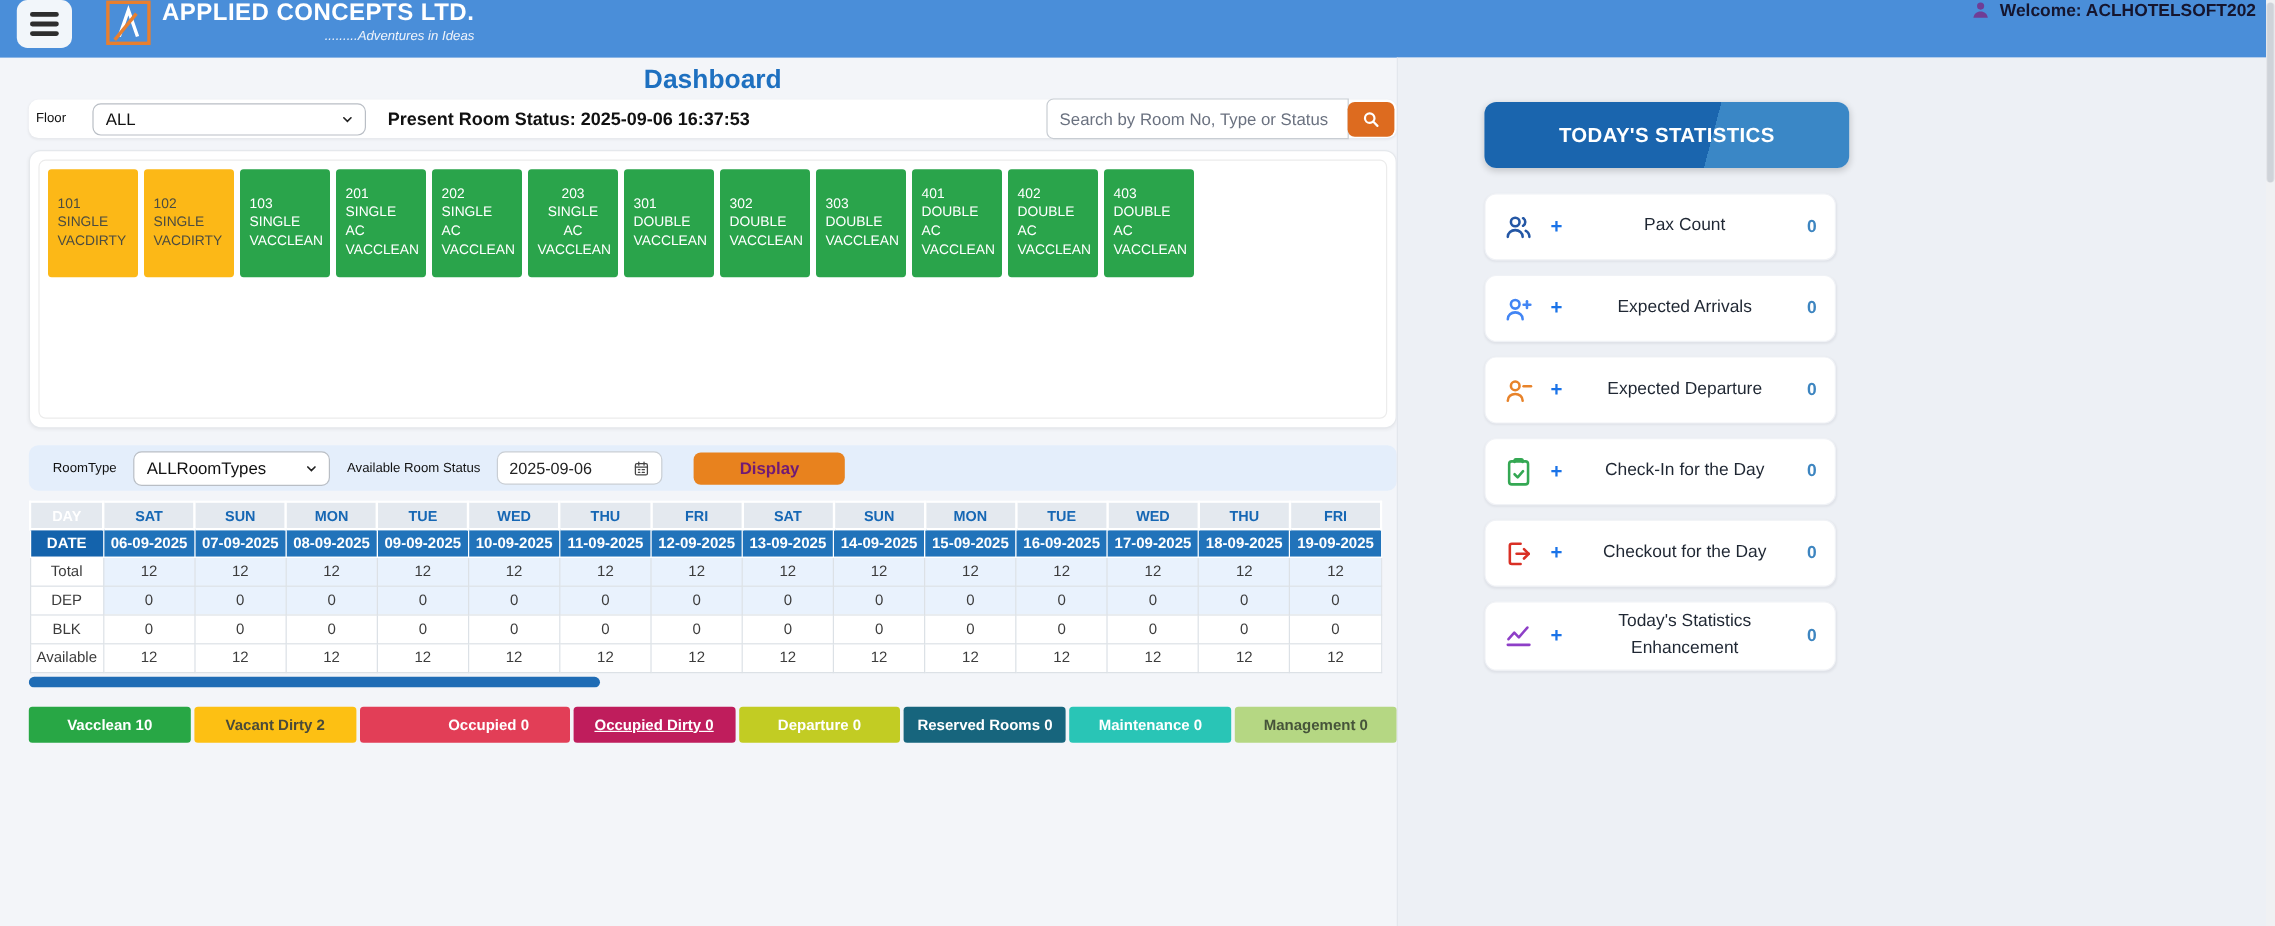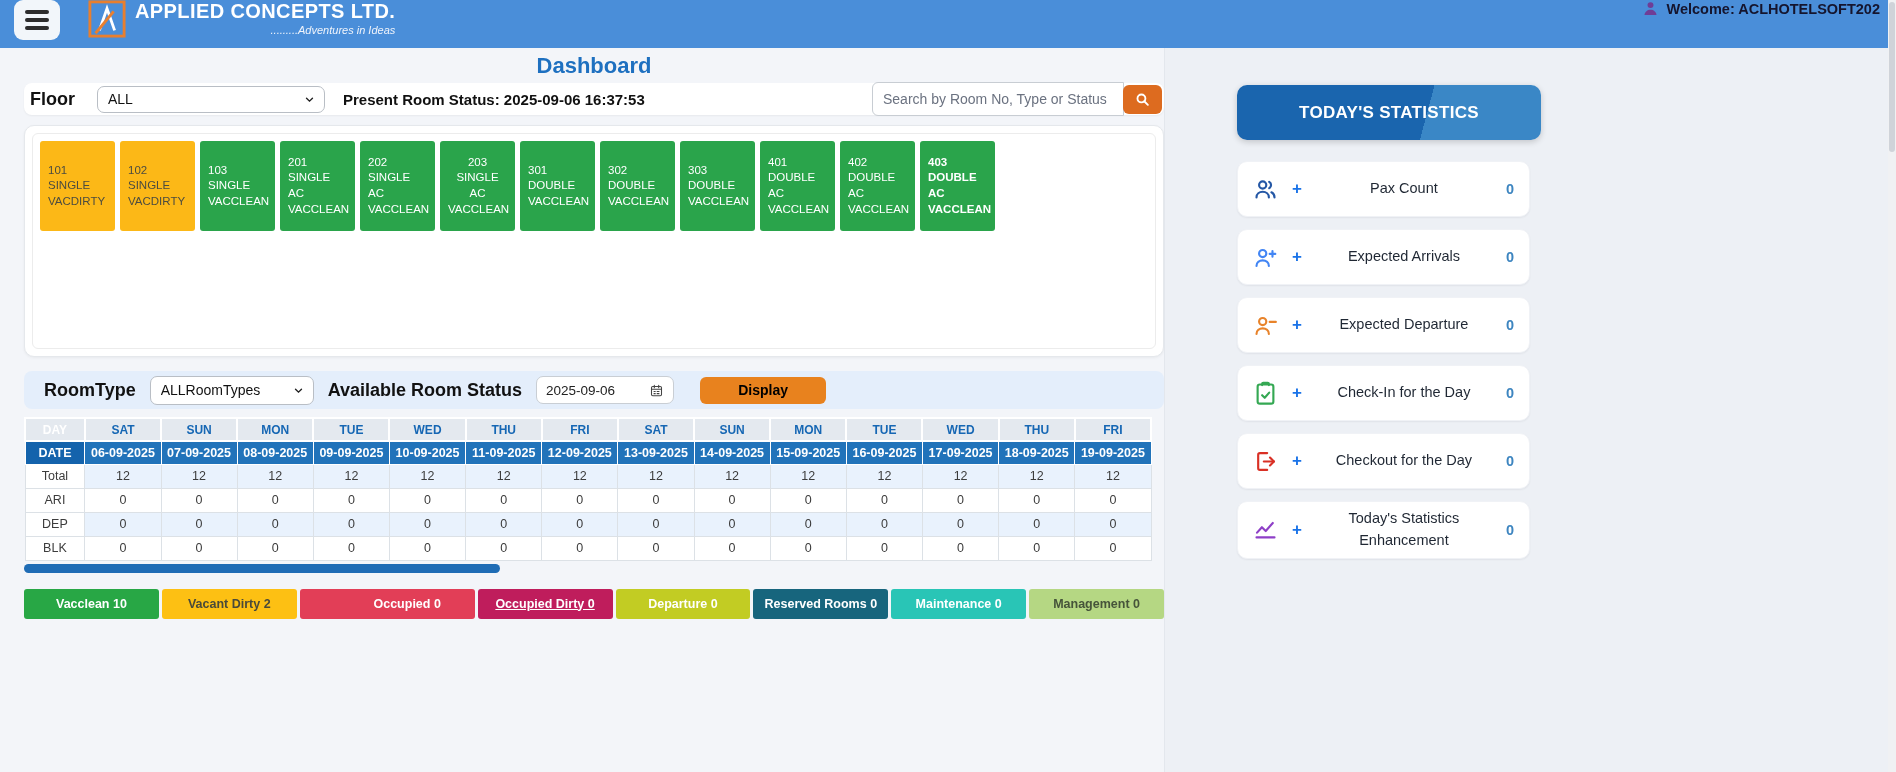--- a/index.html
+++ b/index.html
@@ -25,21 +25,21 @@
   
   .content { display:flex; height:724px; }
   .left-col { width:1140px; margin-left:24px; flex:0 0 auto; }
   .right-col { flex:1; background:#edf0f5; border-left:1px solid #e3e7ed; padding:37px 0 0 72px; }
 
   .page-title { color:#1e70c0; font-size:22px; font-weight:700; text-align:center; margin:5px 0 4px; }
 
   
   .filter-row { background:#fff; border-radius:8px; height:32px; display:flex; align-items:center;
     padding:0 2px 0 6px; box-shadow:0 1px 2px rgba(0,0,0,.05); }
-  .lbl { font-weight:700; font-size:18px; color:#111; }
+  .lbl { font-weight:400; font-size:11px; color:#111; }
   .floor-lbl { margin-right:22px; }
   .select-wrap { position:relative; display:inline-flex; align-items:center; }
   select { appearance:none; -webkit-appearance:none; -moz-appearance:none;
     border:1px solid #b9bec5; border-radius:7px; background:#fff; font-size:14px;
     padding:0 30px 0 10px; color:#111; font-family:inherit; }
   .floor-select { width:228px; height:27px; }
   .roomtype-select { width:164px; height:29px; }
   .chev { position:absolute; right:9px; width:13px; height:13px; pointer-events:none; }
   .status-line { font-weight:700; font-size:15px; color:#111; margin-left:18px; }
   .search-group { margin-left:auto; display:flex; align-items:center; }
@@ -62,21 +62,21 @@
   
   .avail-row { margin-top:14px; background:#e4eefb; border-radius:8px; height:38px;
     display:flex; align-items:center; padding:0 10px 0 20px; }
   .avail-row .lbl { margin-right:14px; }
   .rt-lbl { }
   .ars-lbl { margin-left:14px; }
   .date-box { background:#fff; border:1px solid #c9ced4; border-radius:7px; height:28px; width:138px;
     display:flex; align-items:center; justify-content:space-between; padding:0 9px;
     font-size:13.5px; color:#222; cursor:pointer; }
   .date-box svg { width:15px; height:15px; }
-  .display-btn { background:#e8821e; border:none; color:#000000; font-weight:700; font-size:14px;
+  .display-btn { background:#e8821e; border:none; color:#701a75; font-weight:700; font-size:14px;
     height:27px; width:126px; border-radius:6px; margin-left:26px; cursor:pointer; font-family:inherit; }
 
   
   .table-wrap { margin-top:8px; width:1128px; overflow:hidden; }
   table { border-collapse:collapse; table-layout:fixed; font-size:12.5px; }
   th,td { padding:0; text-align:center; }
   .day-row th { height:23px; background:#e4e9ef; color:#1667b4; font-weight:700; border:2px solid #fff; font-size:12px; }
   .day-row th:first-child { color:#fff; }
   .date-row th { height:23px; background:#2173ba; color:#fff; font-weight:700; border:1.5px solid #fff; font-size:12.5px; }
   .date-row th:first-child { background:#1463ac; }
@@ -219,21 +219,21 @@
             <div class="room-card" style="background: rgb(42, 164, 75); color: rgb(255, 255, 255);">
               <div>401</div>
               <div>DOUBLE AC</div>
               <div>VACCLEAN</div>
             </div>
             <div class="room-card" style="background: rgb(42, 164, 75); color: rgb(255, 255, 255);">
               <div>402</div>
               <div>DOUBLE AC</div>
               <div>VACCLEAN</div>
             </div>
-            <div class="room-card" style="background: rgb(42, 164, 75); color: rgb(255, 255, 255); font-weight: bold;">
+            <div class="room-card" style="background: rgb(42, 164, 75); color: rgb(255, 255, 255);">
               <div>403</div>
               <div>DOUBLE AC</div>
               <div>VACCLEAN</div>
             </div>
           </div>
       </div>
     </section>
 
     <div class="avail-row">
       <span class="lbl rt-lbl">RoomType</span>
@@ -324,37 +324,20 @@
               <td>12</td>
               <td>12</td>
               <td>12</td>
               <td>12</td>
               <td>12</td>
               <td>12</td>
               <td>12</td>
               <td>12</td>
               <td>12</td>
             </tr>
-            <tr>
-              <td>ARI</td>
-              <td>0</td>
-              <td>0</td>
-              <td>0</td>
-              <td>0</td>
-              <td>0</td>
-              <td>0</td>
-              <td>0</td>
-              <td>0</td>
-              <td>0</td>
-              <td>0</td>
-              <td>0</td>
-              <td>0</td>
-              <td>0</td>
-              <td>0</td>
-            </tr>
             <tr class="stripe">
               <td>DEP</td>
               <td>0</td>
               <td>0</td>
               <td>0</td>
               <td>0</td>
               <td>0</td>
               <td>0</td>
               <td>0</td>
               <td>0</td>
@@ -374,20 +357,37 @@
               <td>0</td>
               <td>0</td>
               <td>0</td>
               <td>0</td>
               <td>0</td>
               <td>0</td>
               <td>0</td>
               <td>0</td>
               <td>0</td>
               <td>0</td>
+            </tr>
+            <tr>
+              <td>Available</td>
+              <td>12</td>
+              <td>12</td>
+              <td>12</td>
+              <td>12</td>
+              <td>12</td>
+              <td>12</td>
+              <td>12</td>
+              <td>12</td>
+              <td>12</td>
+              <td>12</td>
+              <td>12</td>
+              <td>12</td>
+              <td>12</td>
+              <td>12</td>
             </tr>
           </tbody>
       </table>
       <div class="hscroll">
         <div class="hthumb"></div>
       </div>
     </div>
 
     <div class="legend">
         <div class="legend-item" style="background: rgb(40, 167, 69); color: rgb(255, 255, 255);">Vacclean 10</div>

